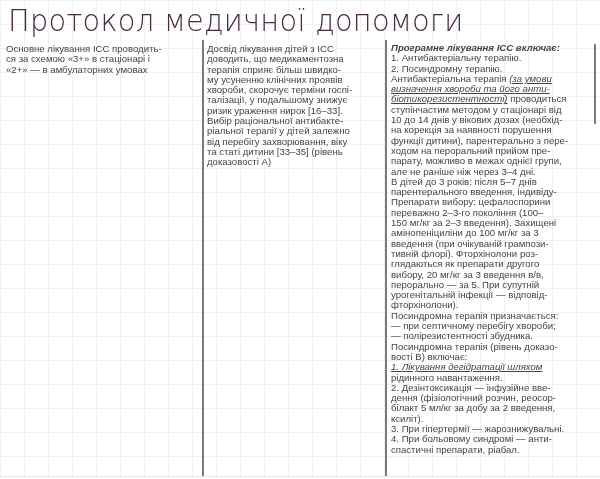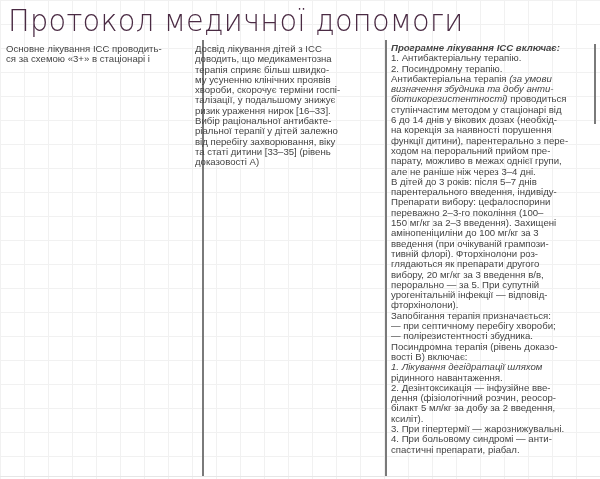--- a/index.html
+++ b/index.html
@@ -19,38 +19,39 @@
       color:#4a2a43; white-space:nowrap;
       transform:scaleX(0.93); transform-origin:left top;
     }
     .divider { position:absolute; background:#7a7a7a; width:2px; }
     .col {
       position:absolute; font-size:9.6px; line-height:10.3px; color:#444;
       font-family:"Liberation Sans", sans-serif;
     }
     .col p { margin:0; }
     .c1 { left:6px; top:44px; width:190px; }
-    .c2 { left:195px; top:44px; width:176px; }
+    .c2 { left:207px; top:44px; width:176px; }
     .c3 { left:391px; top:43px; width:200px; }
-    .it { font-style:italic; }
+    .it { font-style:italic;text-decoration:underline; }
     .bi { font-style:italic; font-weight:bold; }
     .bottom-line { position:absolute; left:0; top:476px; width:600px; height:1px; background:#e6e6e6; }
   </style>
 </head>
 <body>
 
 <div class="title">Протокол медичної допомоги</div>
 
 <div class="divider" style="left:202px; top:40px; height:437px;"></div>
 <div class="divider" style="left:385px; top:40px; height:437px;"></div>
 <div class="divider" style="left:594px; top:44px; height:80px;"></div>
 
 <div class="col c1">
   <p>Основне лікування ІСС проводить-</p>
   <p>ся за схемою «3+» в стаціонарі і</p>
+  <p>«2+» — в амбулаторних умовах</p>
 </div>
 
 <div class="col c2">
   <p>Досвід лікування дітей з ІСС</p>
   <p>доводить, що медикаментозна</p>
   <p>терапія сприяє більш швидко-</p>
   <p>му усуненню клінічних проявів</p>
   <p>хвороби, скорочує терміни госпі-</p>
   <p>талізації, у подальшому знижує</p>
   <p>ризик ураження нирок [16–33].</p>
@@ -59,43 +60,43 @@
   <p>від перебігу захворювання, віку</p>
   <p>та статі дитини [33–35] (рівень</p>
   <p>доказовості А)</p>
 </div>
 
 <div class="col c3">
   <p class="bi">Програмне лікування ІСС включає:</p>
   <p>1. Антибактеріальну терапію.</p>
   <p>2. Посиндромну терапію.</p>
   <p><span>Антибактеріальна терапія </span><span class="it">(за умови</span></p>
-  <p class="it">визначення збудника та добу анти-</p>
+  <p class="it">визначення хвороби та його анти-</p>
   <p><span class="it">біотикорезистентності)</span><span> проводиться</span></p>
   <p>ступінчастим методом у стаціонарі від</p>
-  <p>6 до 14 днів у вікових дозах (необхід-</p>
+  <p>10 до 14 днів у вікових дозах (необхід-</p>
   <p>на корекція за наявності порушення</p>
   <p>функції дитини), парентерально з пере-</p>
   <p>ходом на пероральний прийом пре-</p>
   <p>парату, можливо в межах однієї групи,</p>
   <p>але не раніше ніж через 3–4 дні.</p>
   <p>В дітей до 3 років: після 5–7 днів</p>
   <p>парентерального введення, індивіду-</p>
   <p>Препарати вибору: цефалоспорини</p>
   <p>переважно 2–3-го покоління (100–</p>
   <p>150 мг/кг за 2–3 введення). Захищені</p>
   <p>амінопеніциліни до 100 мг/кг за 3</p>
   <p>введення (при очікуваній грампози-</p>
   <p>тивній флорі). Фторхінолони роз-</p>
   <p>глядаються як препарати другого</p>
   <p>вибору, 20 мг/кг за 3 введення в/в,</p>
   <p>перорально — за 5. При супутній</p>
   <p>урогенітальній інфекції — відповід-</p>
   <p>фторхінолони).</p>
-  <p>Запобігання терапія призначається:</p>
+  <p>Посиндромна терапія призначається:</p>
   <p>— при септичному перебігу хвороби;</p>
   <p>— полірезистентності збудника.</p>
   <p>Посиндромна терапія (рівень доказо-</p>
   <p>вості В) включає:</p>
   <p class="it">1. Лікування дегідратації шляхом</p>
   <p>рідинного навантаження.</p>
   <p>2. Дезінтоксикація — інфузійне вве-</p>
   <p>дення (фізіологічний розчин, реосор-</p>
   <p>білакт 5 мл/кг за добу за 2 введення,</p>
   <p>ксиліт).</p>

